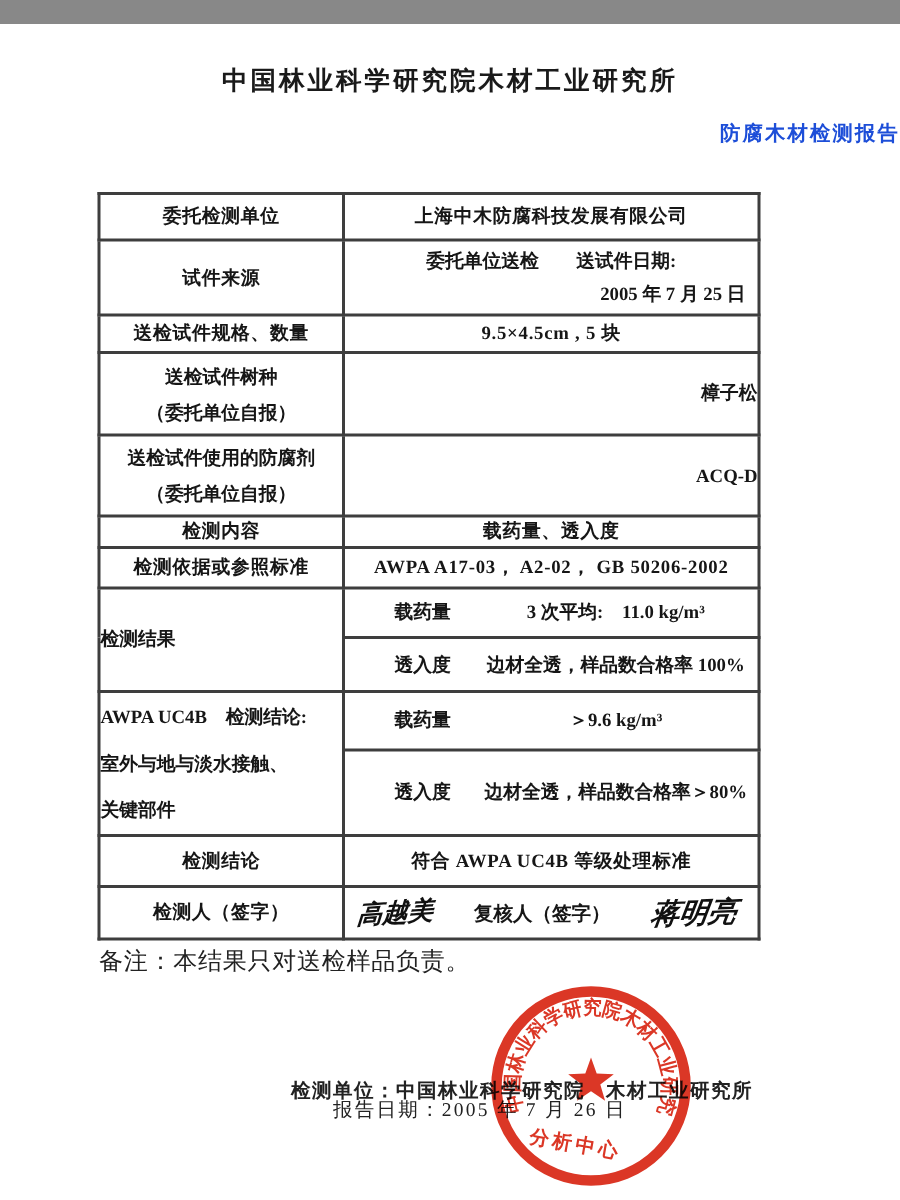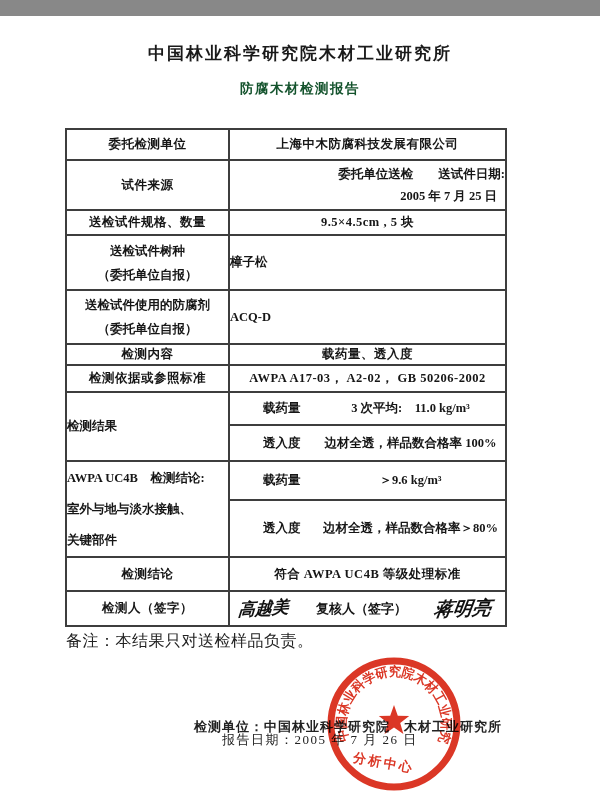--- a/index.html
+++ b/index.html
@@ -6,39 +6,39 @@
   body { background:#888; font-family:"Liberation Serif","DejaVu Serif",serif; }
   .page {
     position:relative; width:600px; height:800px; margin:16px auto;
     background:#ffffff; color:#141414; overflow:hidden;
   }
   .doc-title {
     position:absolute; top:26px; left:0; width:600px; text-align:center;
     font-size:17px; font-weight:700; letter-spacing:2px; color:#1a1a1a;
   }
   .doc-subtitle {
-    position:absolute; top:64px; left:0; width:600px; text-align:center;
-    font-size:13.5px; font-weight:700; letter-spacing:1.5px; color:#14532d;
+    position:absolute; top:64px; left:0; width:600px; text-align:right;
+    font-size:13.5px; font-weight:700; letter-spacing:1.5px; color:#1d4ed8;
   }
   table.report {
     position:absolute; left:65px; top:112px; width:440px;
     border-collapse:collapse; table-layout:fixed;
   }
   table.report td {
     border:2px solid #3e3e3e; font-size:12.5px; font-weight:700;
     color:#161616; padding:0; vertical-align:middle;
   }
   td.lbl  { text-align:center; letter-spacing:0.5px; }
   td.val  { text-align:center; letter-spacing:0.5px; }
-  td.val-top { text-align:left; vertical-align:top; padding-top:7px; }
+  td.val-top { text-align:right; vertical-align:top; padding-top:7px; }
   td.lbl-2line { text-align:center; line-height:24px; }
   td.lbl-top { vertical-align:top; text-align:left; padding:7px 2px 0 8px; letter-spacing:0; }
   td.lbl-3line { vertical-align:top; text-align:left; padding:9px 2px 0 8px;
                  line-height:31px; font-size:12px; letter-spacing:0; }
-  .r2l1 { text-align:right; line-height:22px; }
+  .r2l1 { text-align:center; line-height:22px; }
   .r2l2 { text-align:right; padding-right:8px; line-height:22px; }
   .subrow { display:flex; align-items:center; }
   .subkey { width:86px; padding-left:33px; text-align:left; flex:none; }
   .subval { flex:1; text-align:center; }
   td.sub-top { vertical-align:top; padding-top:8px; }
   .sigrow { display:flex; align-items:center; justify-content:space-between;
             padding:0 14px 0 8px; }
   .sig {
     font-style:italic; font-weight:700; color:#111;
     transform:rotate(-4deg) skewX(-8deg); white-space:nowrap;

